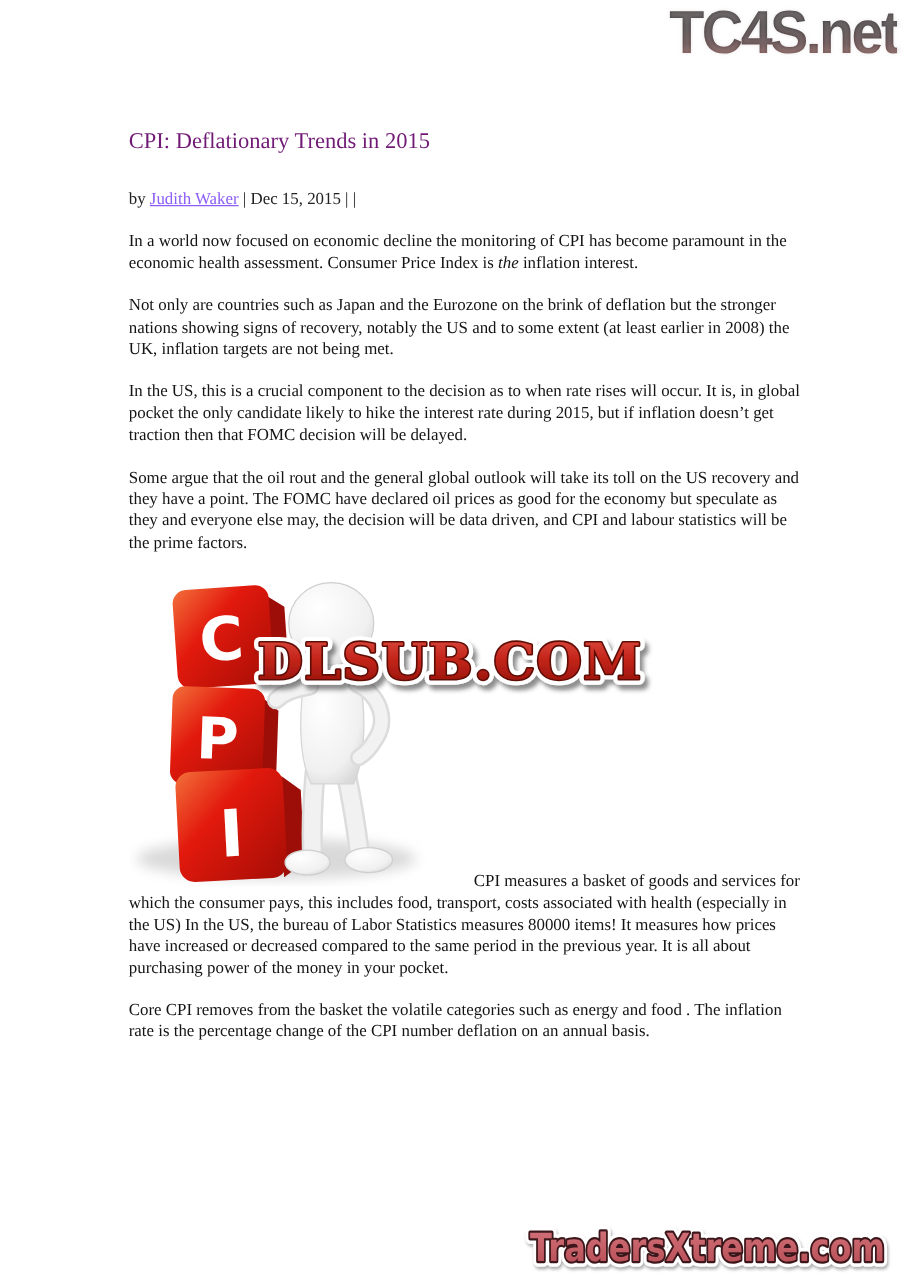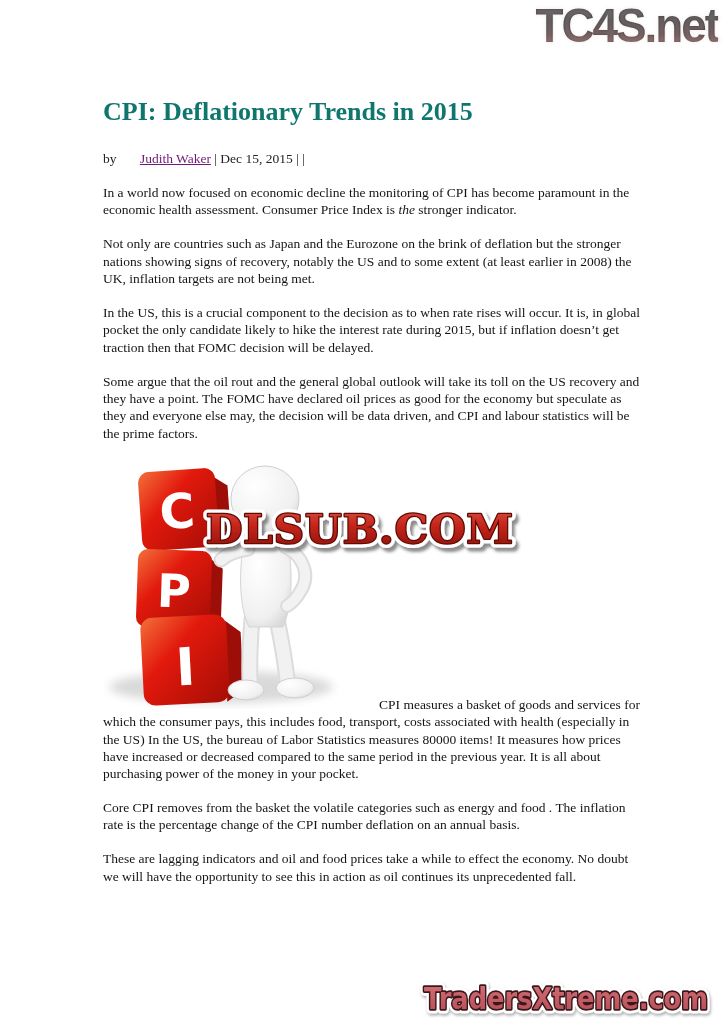--- a/index.html
+++ b/index.html
@@ -25,24 +25,24 @@
     transform:scale(1.02,1.08);
     transform-origin:top right;
   }
   
   .article{
     position:absolute;left:103px;top:100px;width:538px;
     font-size:13.5px;line-height:17.4px;
     text-align:left;
   }
   .article h1{
-    font-size:26px;line-height:24px;margin:0 0 26px 0;font-weight:bold;color:#0f766e;
+    font-size:18px;line-height:24px;margin:0 0 26px 0;font-weight:normal;color:#701a75;
   }
   .byline{margin:0 0 17px 0;color:#222;}
-  .byline a{color:#701a75;cursor:pointer;margin-left:20px;}
+  .byline a{color:#8b5cf6;cursor:pointer;}
   .article p{margin:0 0 16.5px 0;}
   .article p.imgpara{margin-bottom:16px;}
   
   .cpi-img{
     display:inline-block;position:relative;
     width:272px;height:250px;margin-right:4px;
     vertical-align:baseline;
   }
   .cpi-img svg{display:block;}
   .dlsub-wm{
@@ -67,21 +67,21 @@
 </head>
 <body>
 
 <div class="site-logo">TC4S.net</div>
 
 <div class="article">
   <h1>CPI: Deflationary Trends in 2015</h1>
 
   <p class="byline"><span>by </span><a href="#">Judith Waker</a><span> | Dec 15, 2015 | |</span></p>
 
-  <p><span>In a world now focused on economic decline the monitoring of CPI has become paramount in the economic health assessment. Consumer Price Index is </span><i>the</i><span> stronger indicator.</span></p>
+  <p><span>In a world now focused on economic decline the monitoring of CPI has become paramount in the economic health assessment. Consumer Price Index is </span><i>the</i><span> inflation interest.</span></p>
 
   <p>Not only are countries such as Japan and the Eurozone on the brink of deflation but the stronger nations showing signs of recovery, notably the US and to some extent (at least earlier in 2008) the UK, inflation targets are not being met.</p>
 
   <p>In the US, this is a crucial component to the decision as to when rate rises will occur. It is, in global pocket the only candidate likely to hike the interest rate during 2015, but if inflation doesn’t get traction then that FOMC decision will be delayed.</p>
 
   <p>Some argue that the oil rout and the general global outlook will take its toll on the US recovery and they have a point. The FOMC have declared oil prices as good for the economy but speculate as they and everyone else may, the decision will be data driven, and CPI and labour statistics will be the prime factors.</p>
 
   <p class="imgpara"><span class="cpi-img"><svg width="272" height="250" viewBox="0 0 272 250">
       <defs>
         <linearGradient id="cubeGrad" x1="0" y1="0" x2="1" y2="1">
@@ -152,21 +152,20 @@
         </filter>
       </defs>
       <g filter="url(#dlShadow)">
         <text x="8" y="42" textLength="308" lengthAdjust="spacingAndGlyphs" fill="#ffffff" stroke="#ffffff" stroke-width="9" stroke-linejoin="round">DLSUB.COM</text>
         <text x="8" y="42" textLength="308" lengthAdjust="spacingAndGlyphs" fill="url(#dlGrad)" stroke="#5f0b06" stroke-width="2.5" stroke-linejoin="round" paint-order="stroke">DLSUB.COM</text>
       </g>
     </svg></span><span>CPI measures a basket of goods and services for which the consumer pays, this includes food, transport, costs associated with health (especially in the US) In the US, the bureau of Labor Statistics measures 80000 items! It measures how prices have increased or decreased compared to the same period in the previous year. It is all about purchasing power of the money in your pocket.</span></p>
 
   <p>Core CPI removes from the basket the volatile categories such as energy and food . The inflation rate is the percentage change of the CPI number deflation on an annual basis.</p>
 
-  <p>These are lagging indicators and oil and food prices take a while to effect the economy. No doubt we will have the opportunity to see this in action as oil continues its unprecedented fall.</p>
 </div>
 
 <svg class="footer-wm" viewBox="0 0 304 46">
   <defs>
     <linearGradient id="txGrad" x1="0" y1="0" x2="0" y2="1">
       <stop offset="0%" stop-color="#d4737b"></stop>
       <stop offset="100%" stop-color="#b44a52"></stop>
     </linearGradient>
     <filter id="txShadow" x="-15%" y="-25%" width="140%" height="170%">
       <feDropShadow dx="1" dy="2" stdDeviation="1.4" flood-color="#999999" flood-opacity="0.8"></feDropShadow>

